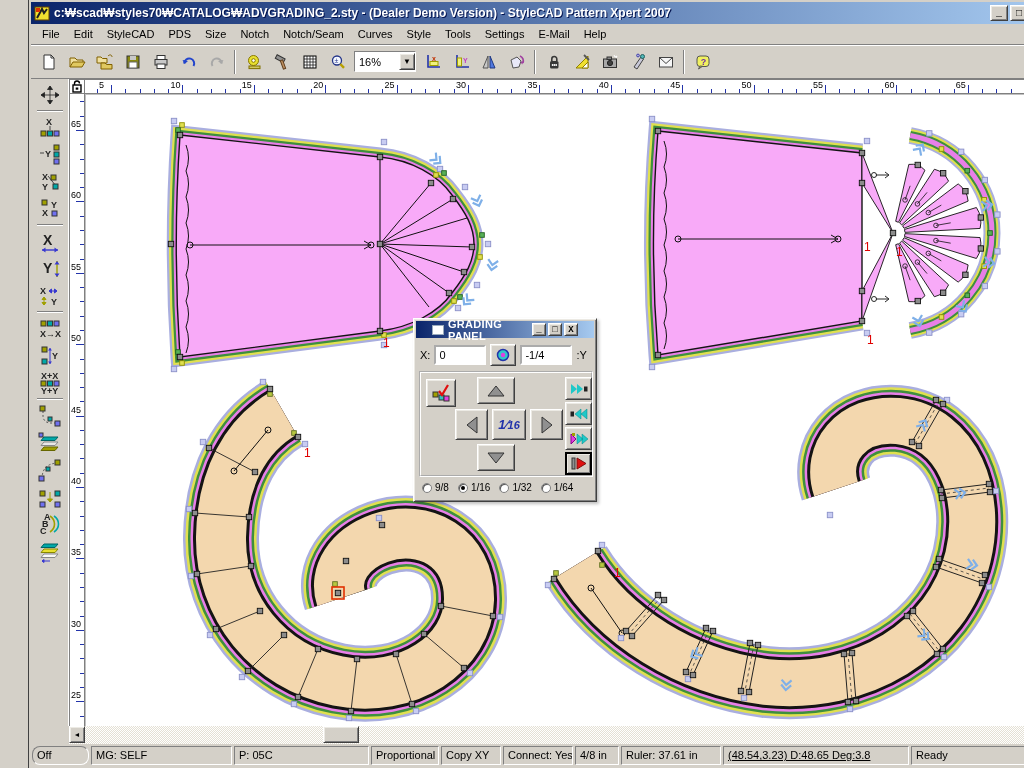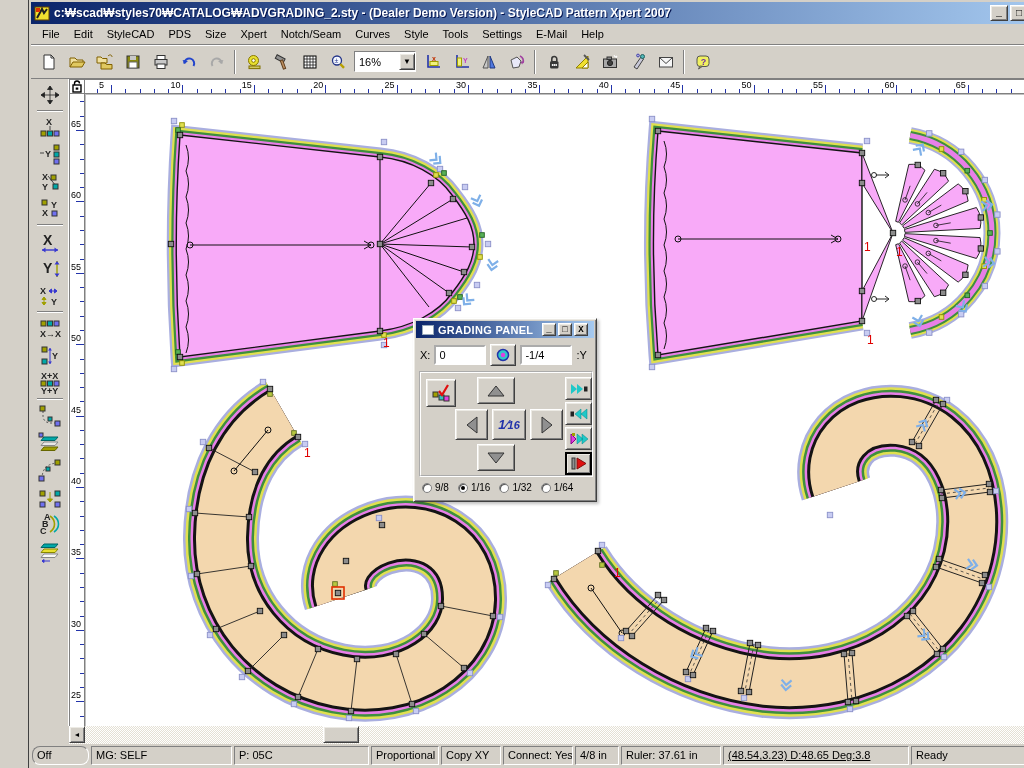--- a/index.html
+++ b/index.html
@@ -50,21 +50,21 @@
   .hscroll { flex:1; position:relative; background-image:repeating-conic-gradient(#FFFFFF 0 25%, #E4E0D4 0 50%); background-size:2px 2px; }
   .hscroll .sbtn { height:17px; width:16px; }
 
   
   .statusbar { height:22px; flex:0 0 auto; display:flex; gap:2px; padding:2px 2px 1px 1px; align-items:stretch; }
   .seg { border:1px solid; border-color:#808080 #FFFFFF #FFFFFF #808080; padding:2px 4px; white-space:nowrap; overflow:hidden; font-size:11px; }
   .grip { position:absolute; right:3px; bottom:3px; width:12px; height:12px; background:linear-gradient(135deg,transparent 0 50%,#808080 50% 58%,#fff 58% 66%,transparent 66% 72%,#808080 72% 80%,#fff 80% 86%,transparent 86%); }
 
   
   .gpanel { position:absolute; left:413px; top:318px; width:184px; height:184px; background:#D4D0C8; border:1px solid; border-color:#fff #404040 #404040 #fff; box-shadow:inset 1px 1px 0 #ECEAE4, inset -1px -1px 0 #808080, 2px 2px 3px rgba(0,0,0,.25); z-index:40; }
-  .gtitle { height:17px; margin:2px; background:linear-gradient(90deg,#0A246A,#A6CAF0); display:flex; align-items:center; padding:0 6px; }
+  .gtitle { height:17px; margin:2px; background:linear-gradient(90deg,#0A246A,#A6CAF0); display:flex; align-items:center; padding:0 16px; }
   .gtitle .gticon { width:12px; height:10px; background:#fff; border:1px solid #9ab; margin-right:4px; }
   .gtitle .gttext { color:#fff; font-weight:bold; font-size:11px; flex:1; letter-spacing:.3px; }
   .gwbtn { width:14px; height:13px; margin-left:2px; font-size:9px; font-weight:bold; display:flex; align-items:center; justify-content:center; font-family:"Liberation Mono",monospace; }
   .gxy { display:flex; align-items:center; margin:6px 6px 4px 6px; gap:4px; }
   .gxy input { width:52px; height:20px; border:2px inset #fff; font-size:11px; padding-left:3px; font-family:"Liberation Sans",sans-serif; }
   .gcenterbtn { width:26px; height:22px; display:flex; align-items:center; justify-content:center; }
   .ggroup { position:absolute; left:5px; top:52px; width:174px; height:106px; border:2px groove #fff; }
   .gbtn { position:absolute; display:flex; align-items:center; justify-content:center; }
   .gfrac { color:#2233AA; font-style:italic; font-weight:bold; font-size:13px; }
   .gfrac .den { font-size:11px; }
@@ -93,21 +93,21 @@
     <div class="winbtn raised">□</div>
     <div class="winbtn raised">X</div>
   </div>
 
   <div class="menubar" id="menubar">
       <div class="menuitem">File</div>
       <div class="menuitem">Edit</div>
       <div class="menuitem">StyleCAD</div>
       <div class="menuitem">PDS</div>
       <div class="menuitem">Size</div>
-      <div class="menuitem">Xpert</div>
+      <div class="menuitem">Notch</div>
       <div class="menuitem">Notch/Seam</div>
       <div class="menuitem">Curves</div>
       <div class="menuitem">Style</div>
       <div class="menuitem">Tools</div>
       <div class="menuitem">Settings</div>
       <div class="menuitem">E-Mail</div>
       <div class="menuitem">Help</div>
     </div>
 
   <div class="toolbar">

